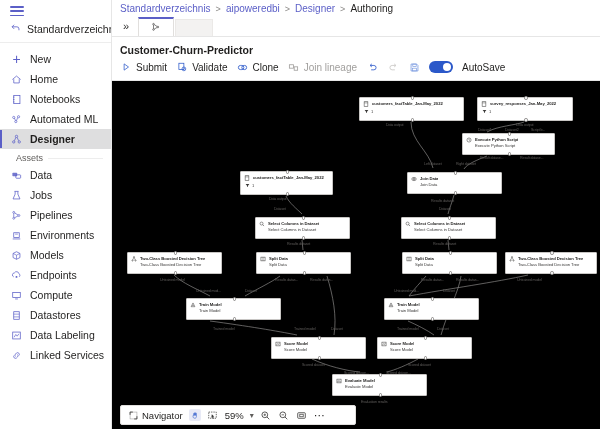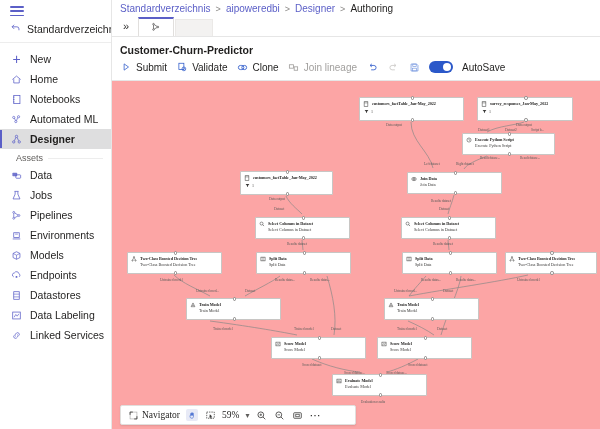--- a/index.html
+++ b/index.html
@@ -107,21 +107,21 @@
     width: 24px; height: 12px; border-radius: 6px; background: #2b58c9;
     position: relative; flex: 0 0 24px;
   }
   .toggle .knob {
     position: absolute; top: 2px; right: 2px;
     width: 8px; height: 8px; border-radius: 50%; background: #fff;
   }
 
   
   #canvas {
-    flex: 1; position: relative; background: #fca5a5; overflow: hidden; font-family: Liberation Serif, serif;
+    flex: 1; position: relative; background: #000000; overflow: hidden;
   }
   #edges { position: absolute; inset: 0; width: 485px; height: 330px; }
   .node {
     position: absolute;
     background: #ffffff;
     border: 1px solid #c8c6c4;
     border-radius: 1px;
   }
   .node-head {
     display: flex; align-items: flex-start; gap: 3px;
@@ -297,20 +297,29 @@
     <div class="nav-item">
       <span class="ic">
         <svg width="11" height="11" viewBox="0 0 16 16">
             <path d="M4 10 a3 3 0 0 1 1-5.8 a3.5 3.5 0 0 1 6.5 1.2 a2.6 2.6 0 0 1 .2 4.6" fill="none" stroke="#5b5fc7" stroke-width="1.1"></path>
             <circle cx="8" cy="10" r="1.4" fill="#5b5fc7"></circle>
           </svg>
       </span>
       <span>Endpoints</span>
     </div>
 
+    <div class="nav-item">
+      <span class="ic">
+        <svg width="11" height="11" viewBox="0 0 16 16">
+            <rect x="2.5" y="3.5" width="11" height="7.5" fill="none" stroke="#5b5fc7" stroke-width="1.1"></rect>
+            <line x1="6" y1="13" x2="10" y2="13" stroke="#5b5fc7" stroke-width="1.1"></line>
+          </svg>
+      </span>
+      <span>Compute</span>
+    </div>
     <div class="nav-item">
       <span class="ic">
         <svg width="11" height="11" viewBox="0 0 16 16">
             <rect x="4" y="2.5" width="8" height="11" fill="none" stroke="#5b5fc7" stroke-width="1.1"></rect>
             <line x1="4" y1="6" x2="12" y2="6" stroke="#5b5fc7" stroke-width=".9"></line>
             <line x1="4" y1="10" x2="12" y2="10" stroke="#5b5fc7" stroke-width=".9"></line>
           </svg>
       </span>
       <span>Datastores</span>
     </div>

